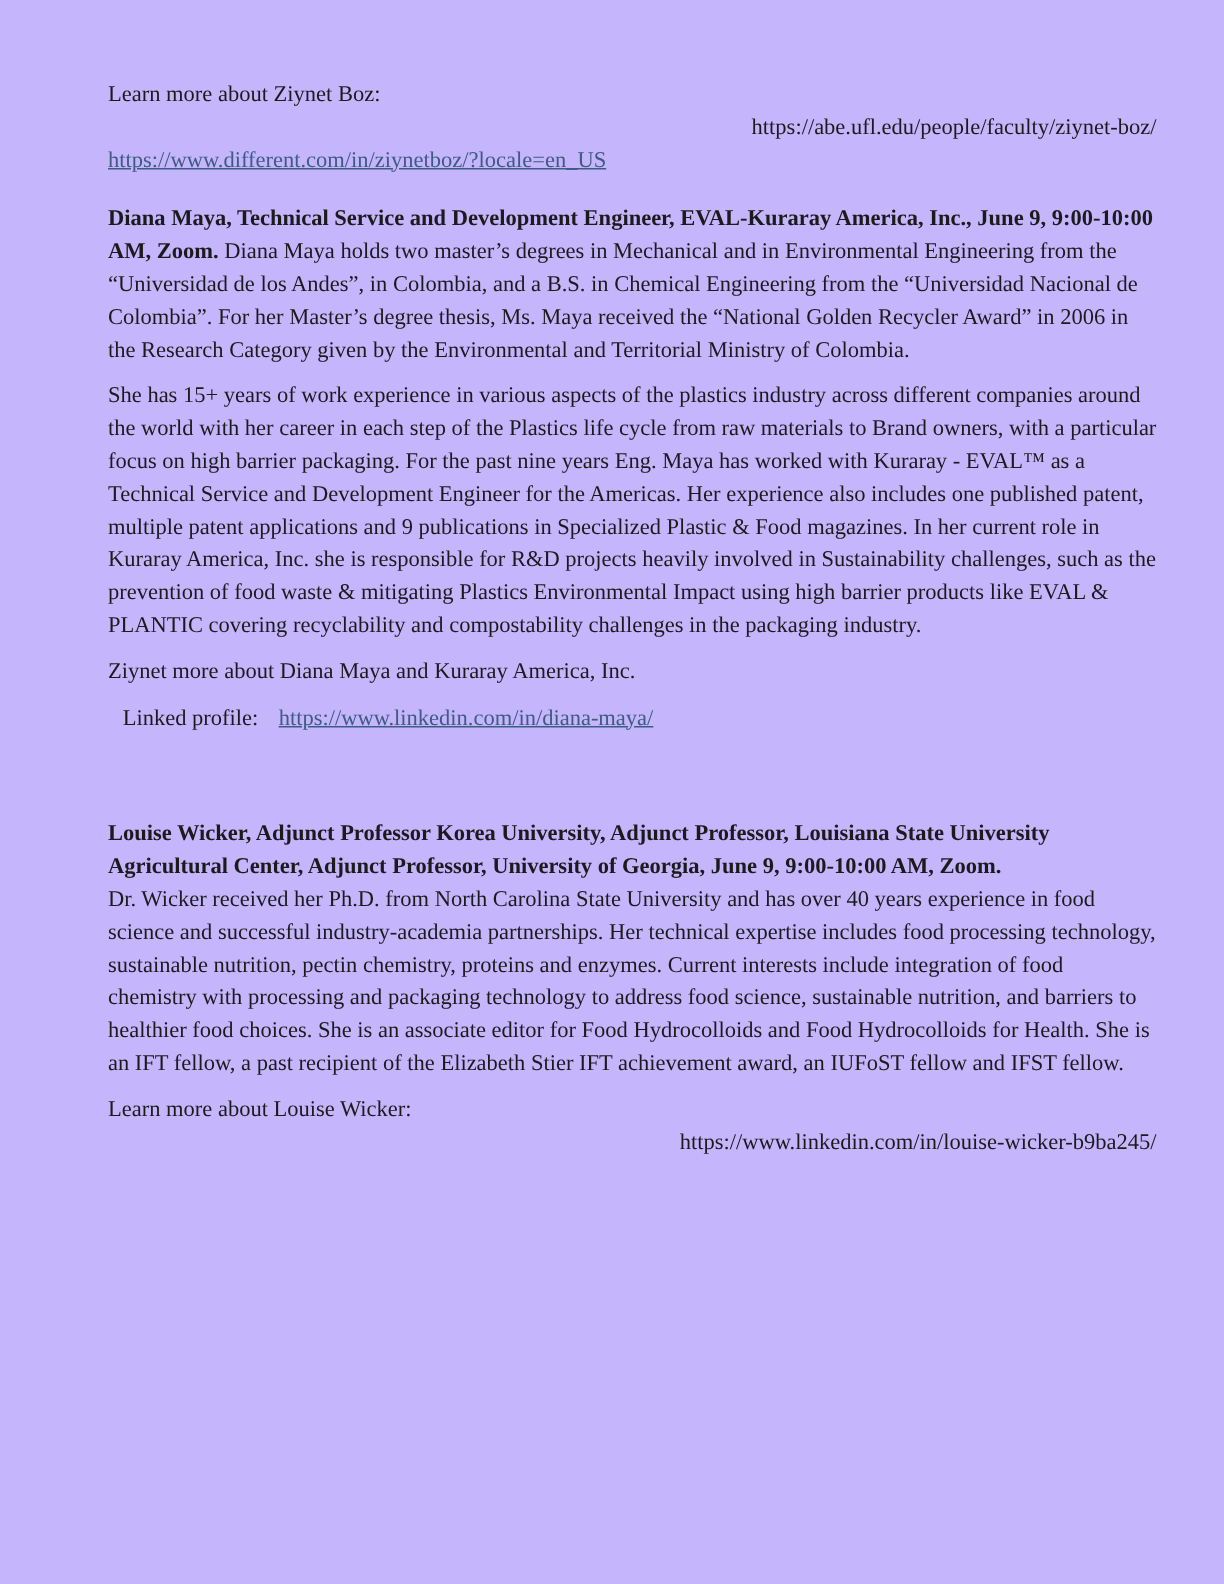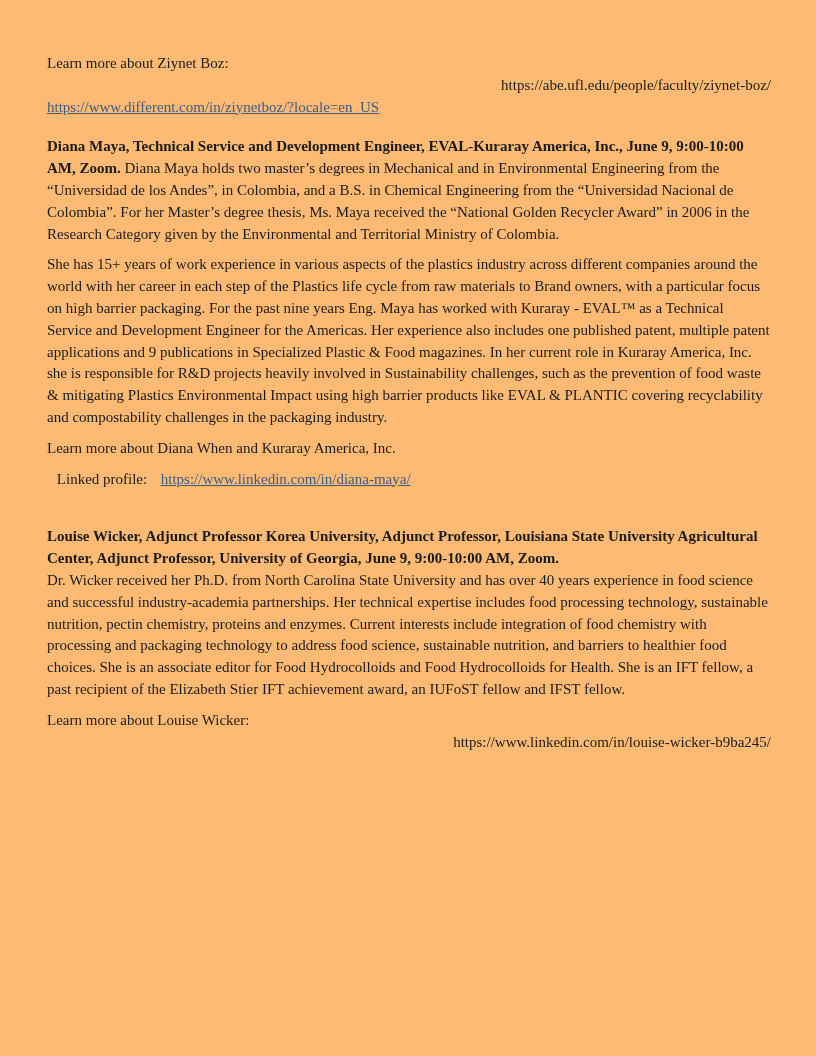--- a/index.html
+++ b/index.html
@@ -5,41 +5,41 @@
   html, body {
     margin: 0;
     padding: 0;
     background: #ffffff;
   }
   .page {
     position: relative;
     box-sizing: border-box;
     width: 816px;
     height: 1056px;
-    background: #fdba74;
-    padding: 53px 45px 40px 47px;
+    background: #c4b5fd;
+    padding: 53px 45px 40px 72px;
     font-family: "Liberation Serif", "DejaVu Serif", serif;
     font-size: 15px;
     line-height: 21.8px;
     color: #1b1b1b;
     overflow: hidden;
   }
   .para {
     margin: 0 0 9px 0;
   }
   .line { display: block; }
   .bold-lead { font-weight: bold; }
   .doc-link {
     color: var(--link-color, #3d5c80);
     text-decoration: underline;
     cursor: pointer;
   }
   .plain-url { color: inherit; text-decoration: none; text-align: right; }
   .section-diana { margin-top: 18px; }
-  .section-louise { margin-top: 36px; }
+  .section-louise { margin-top: 56px; }
   .link-row { display: block; }
   .link-label {
     display: inline-block;
     width: 110px;
     text-align: center;
   }
   .block-start { display: block; }
 </style>
 </head>
 <body>
@@ -53,21 +53,21 @@
       <a class="doc-link">https://www.different.com/in/ziynetboz/?locale=en_US</a>
     </p>
   </section>
 
   <section class="section-diana">
     <p class="para">
       <span class="bold-lead">Diana Maya, Technical Service and Development Engineer, EVAL-Kuraray America, Inc., June 9, 9:00-10:00 AM, Zoom.</span>
       <span>Diana Maya holds two master’s degrees in Mechanical and in Environmental Engineering from the “Universidad de los Andes”, in Colombia, and a B.S. in Chemical Engineering from the “Universidad Nacional de Colombia”. For her Master’s degree thesis, Ms. Maya received the “National Golden Recycler Award” in 2006 in the Research Category given by the Environmental and Territorial Ministry of Colombia.</span>
     </p>
     <p class="para">She has 15+ years of work experience in various aspects of the plastics industry across different companies around the world with her career in each step of the Plastics life cycle from raw materials to Brand owners, with a particular focus on high barrier packaging. For the past nine years Eng. Maya has worked with Kuraray - EVAL™ as a Technical Service and Development Engineer for the Americas. Her experience also includes one published patent, multiple patent applications and 9 publications in Specialized Plastic &amp; Food magazines. In her current role in Kuraray America, Inc. she is responsible for R&amp;D projects heavily involved in Sustainability challenges, such as the prevention of food waste &amp; mitigating Plastics Environmental Impact using high barrier products like EVAL &amp; PLANTIC covering recyclability and compostability challenges in the packaging industry.</p>
-    <p class="para">Learn more about Diana When and Kuraray America, Inc.</p>
+    <p class="para">Ziynet more about Diana Maya and Kuraray America, Inc.</p>
     <p class="para">
       <span class="link-row">
         <span class="link-label">Linked profile:</span>
         <a class="doc-link">https://www.linkedin.com/in/diana-maya/</a>
       </span>
     </p>
   </section>
 
   <section class="section-louise">
     <p class="para">

